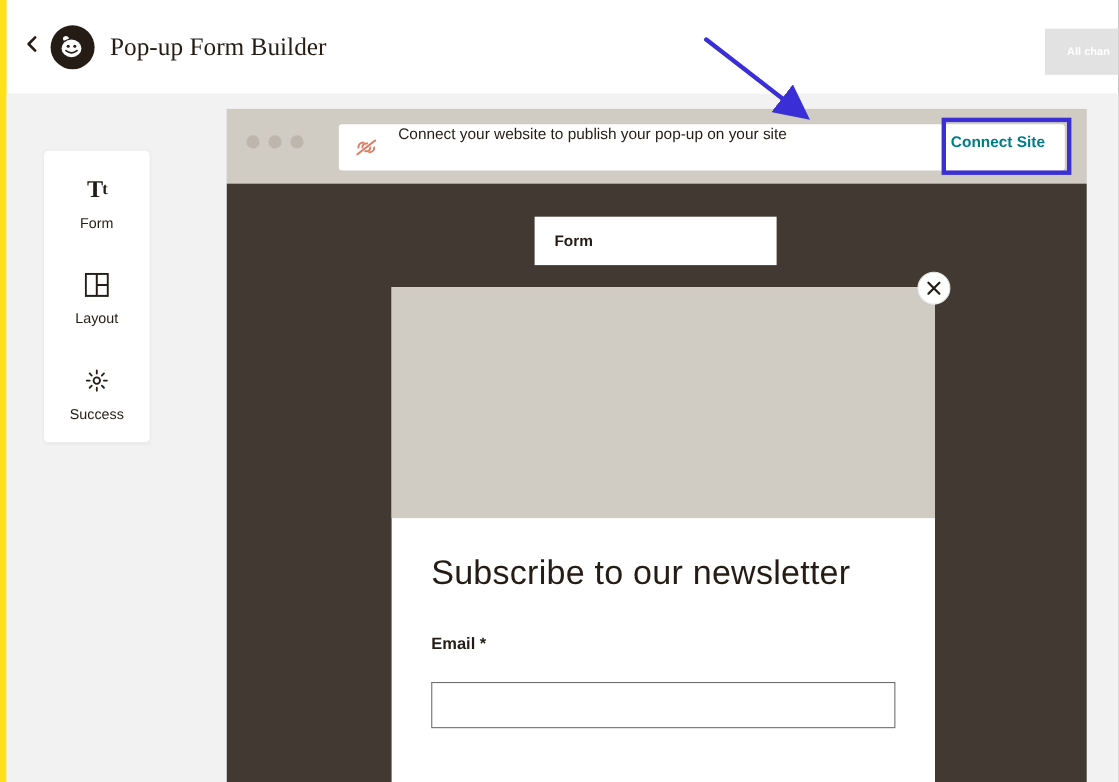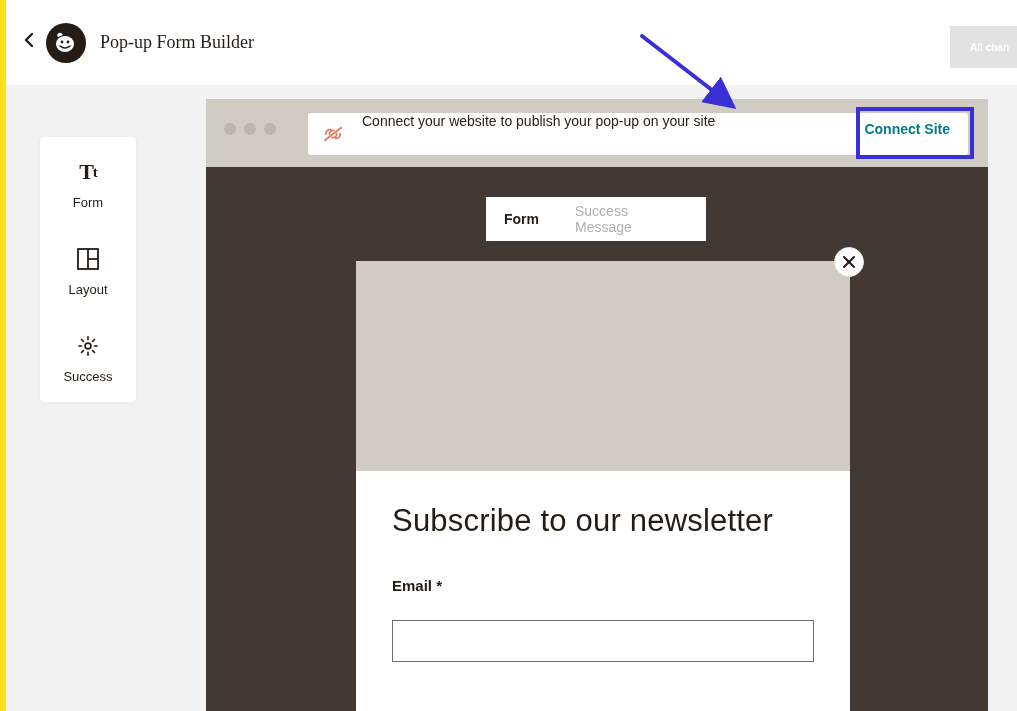--- a/index.html
+++ b/index.html
@@ -34,21 +34,21 @@
   }
   .logo-circle {
     width: 40px; height: 40px;
     border-radius: 50%;
     background: #241c15;
     display: flex; align-items:center; justify-content:center;
     margin-right: 14px;
   }
   .page-title {
     font-family: Georgia, "Times New Roman", serif;
-    font-size: 18px;
+    font-size: 23px;
     color: #241c15;
   }
   .top-right-btn {
     position: absolute;
     right: 0; top: 26px;
     height: 42px;
     background: #e2e2e2;
     color: #fff;
     font-weight: bold;
     font-size: 10px;
@@ -291,21 +291,20 @@
       </span>
       <span class="connect-text">Connect your website to publish your pop-up on your site</span>
       <span class="connect-site-link">Connect Site</span>
     </div>
 
     <div class="highlight-box"></div>
 
     <div class="preview-dark">
       <div class="tabs">
         <div class="tab tab-active">Form</div>
-        <div class="tab tab-inactive">Success Message</div>
       </div>
 
       <div class="popup">
         <div class="popup-hero"></div>
         <div class="popup-close">
           <svg width="14" height="14" viewBox="0 0 14 14">
               <line x1="2" y1="2" x2="12" y2="12" stroke="#241c15" stroke-width="2" stroke-linecap="round"></line>
               <line x1="12" y1="2" x2="2" y2="12" stroke="#241c15" stroke-width="2" stroke-linecap="round"></line>
             </svg>
         </div>

